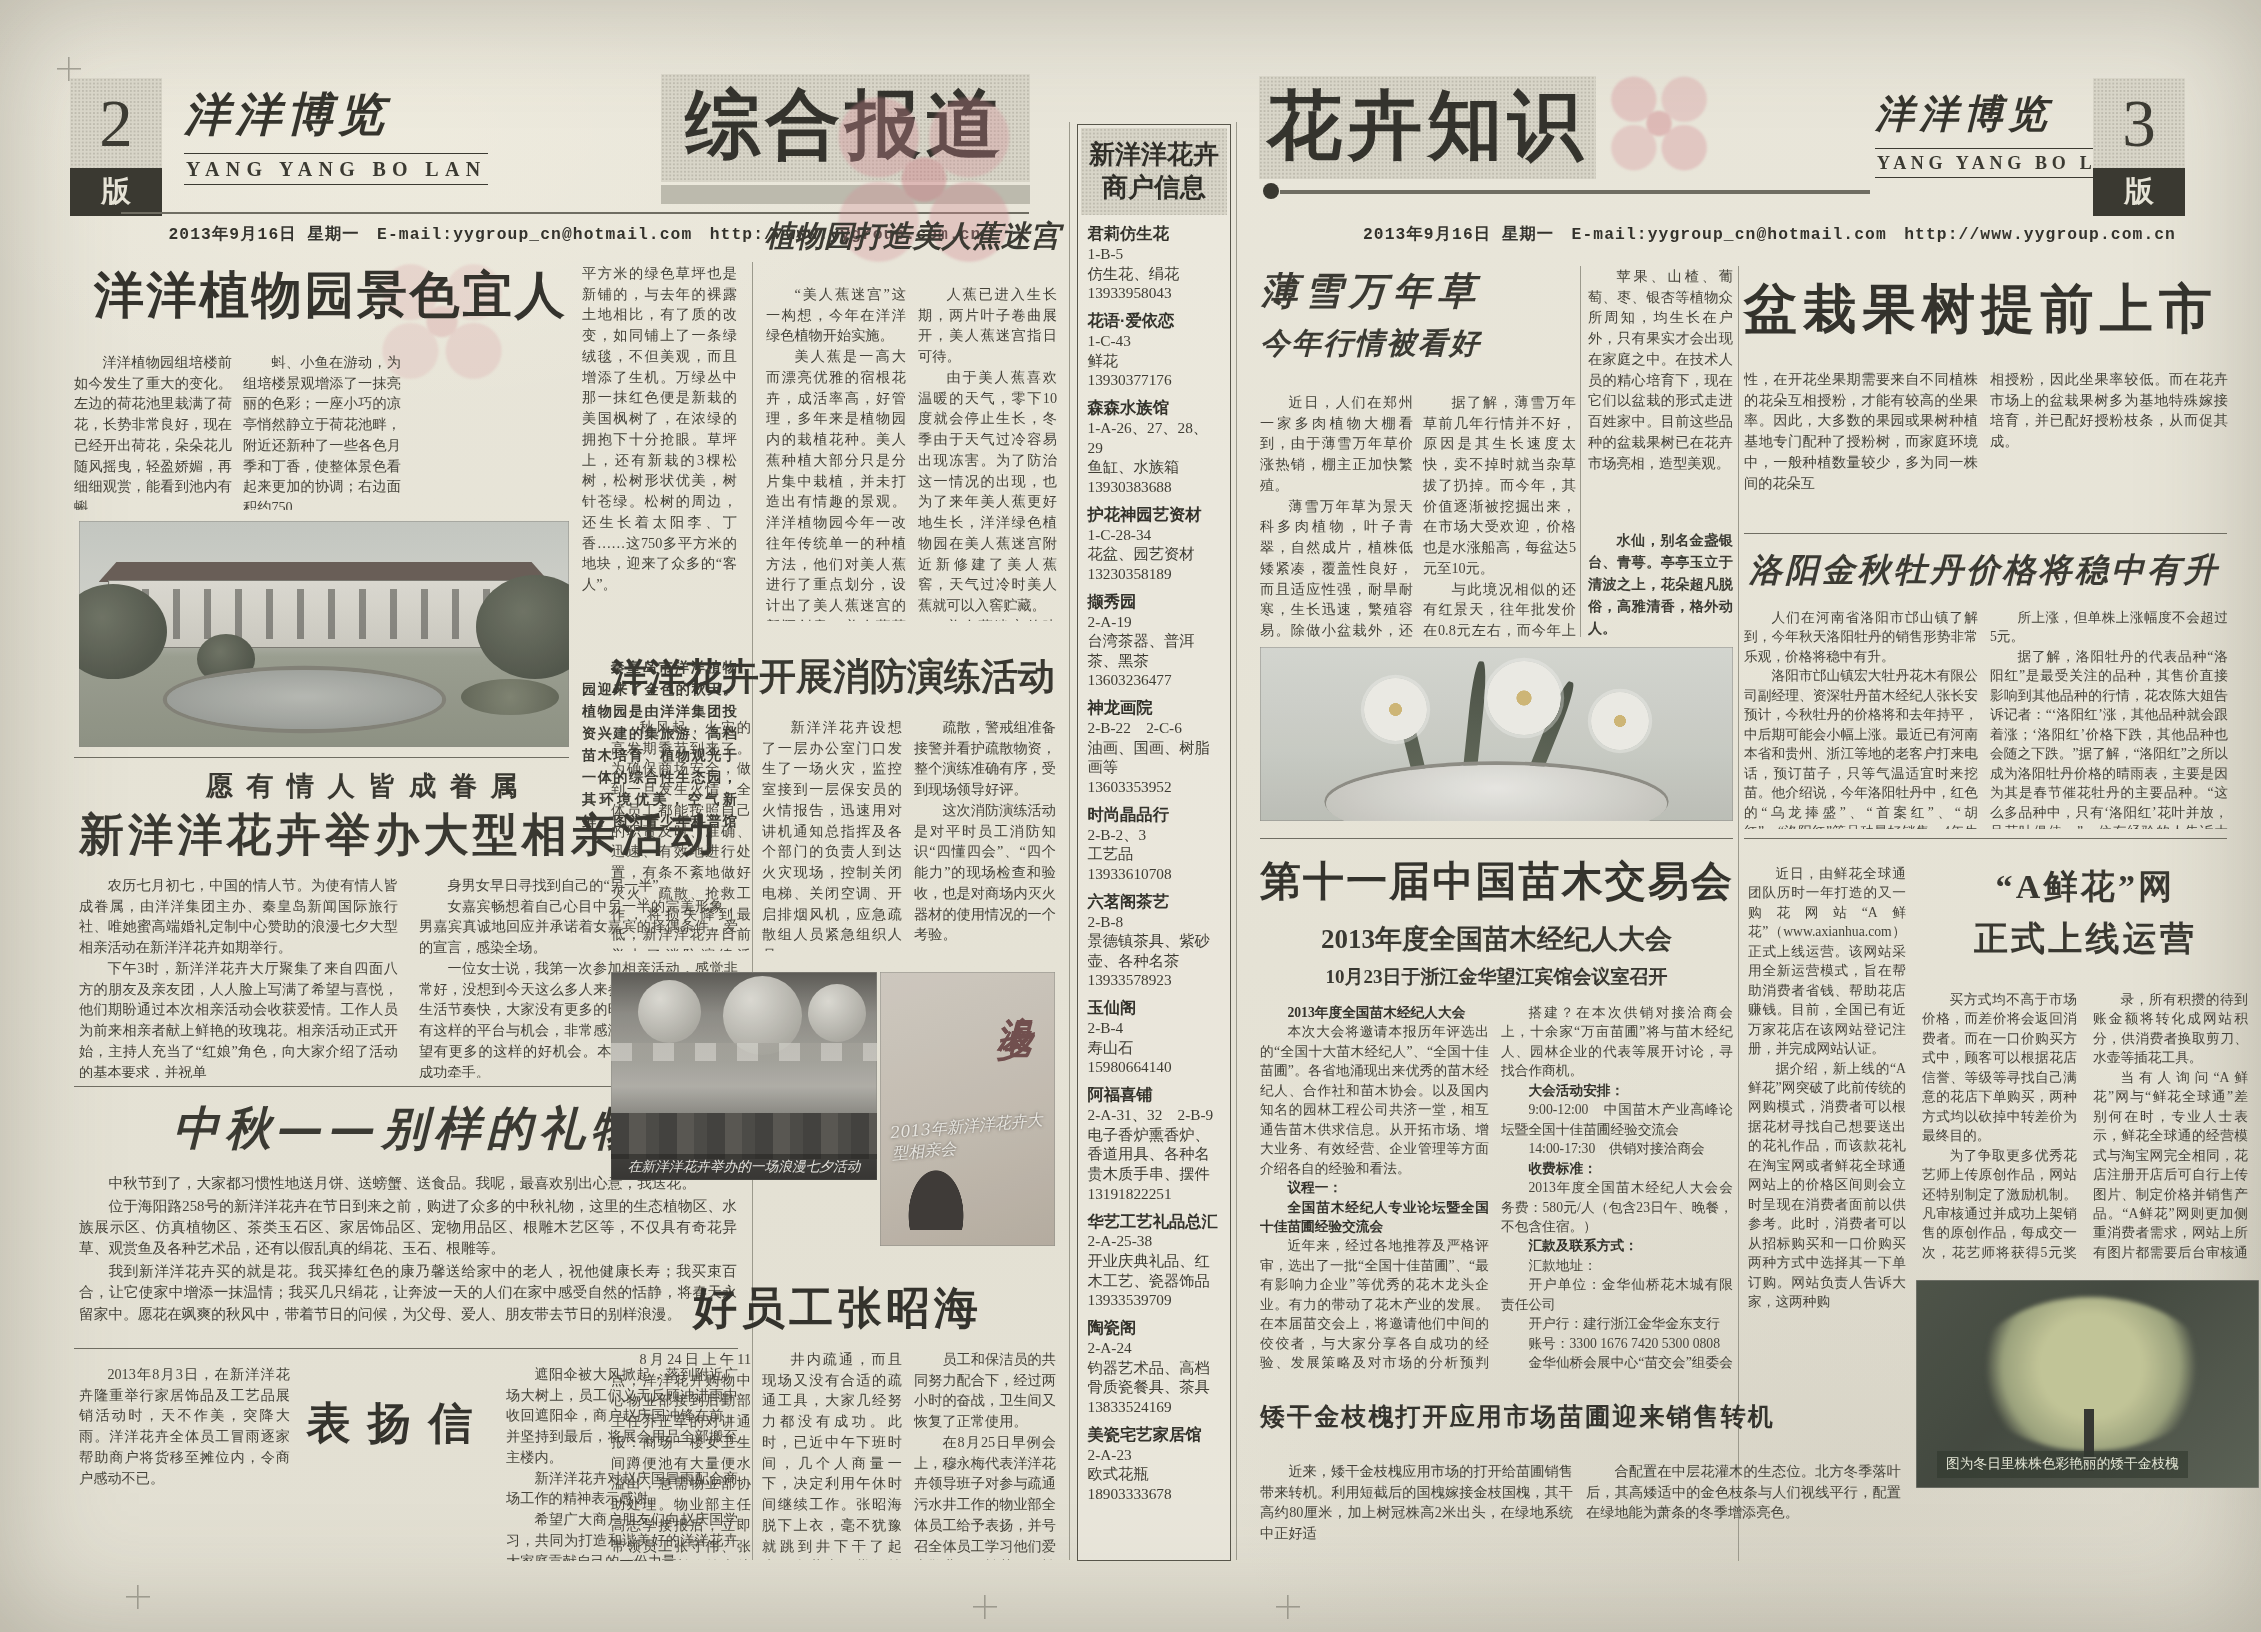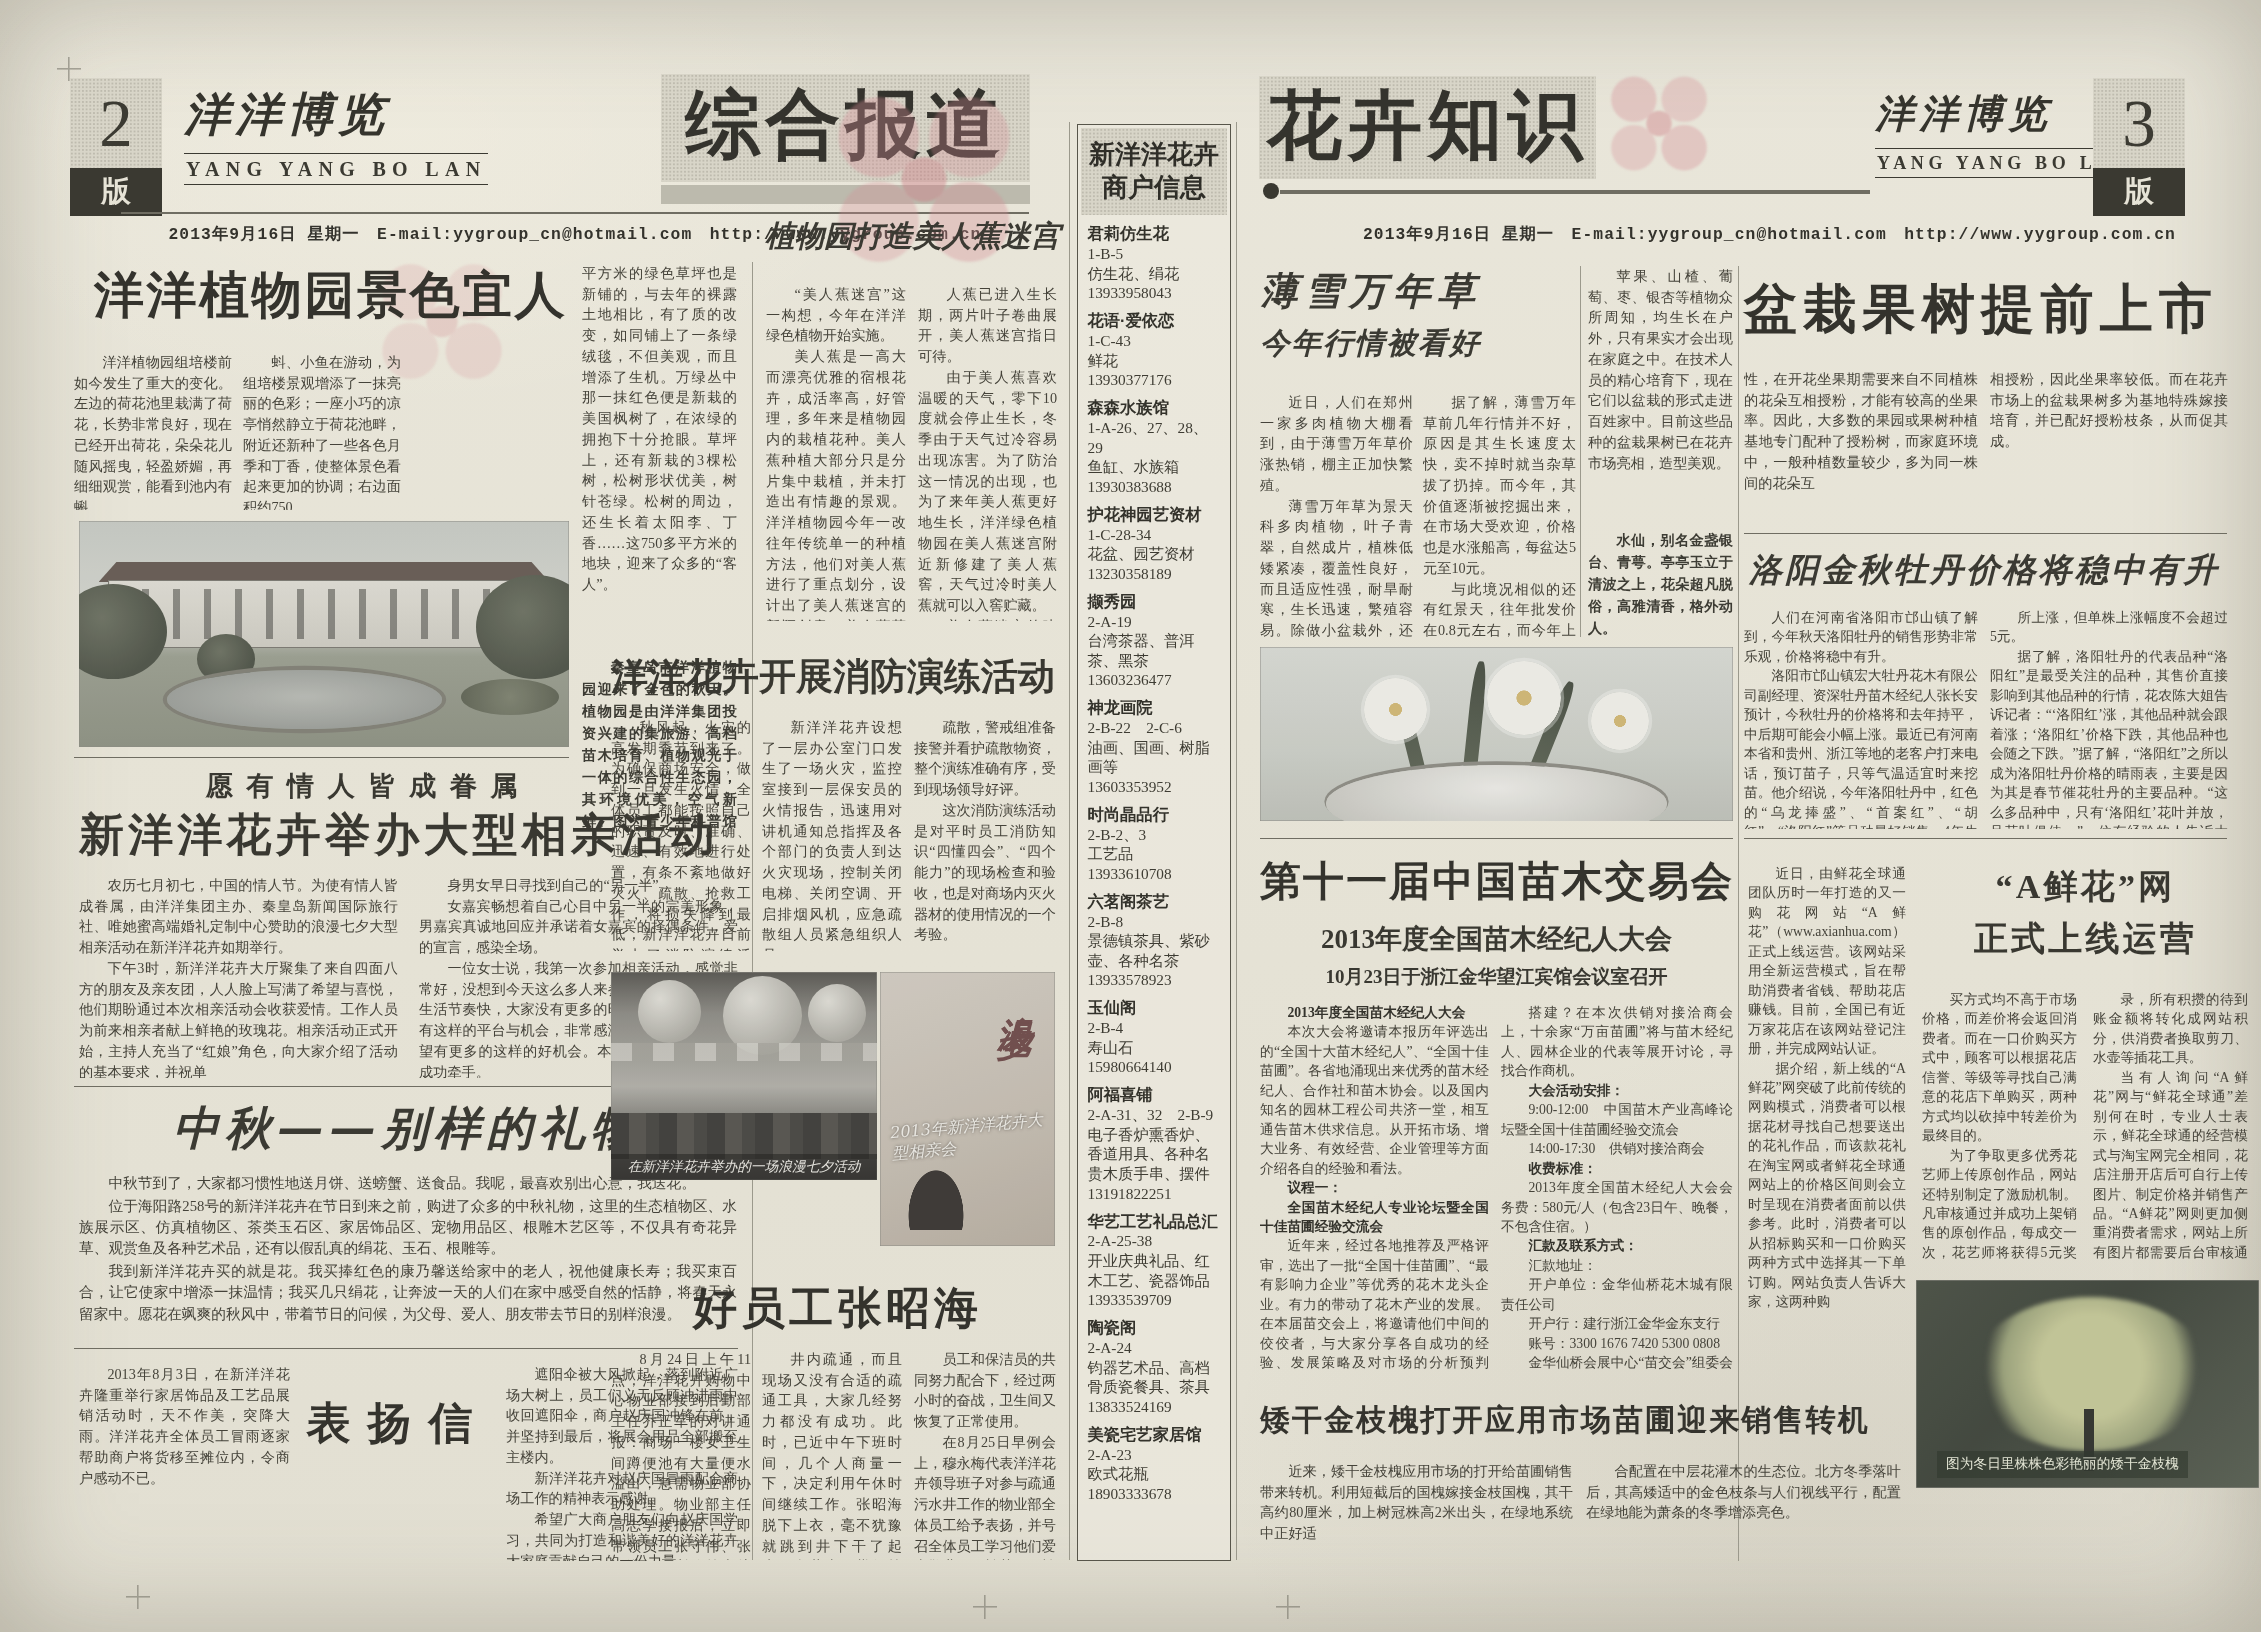--- a/index.html
+++ b/index.html
@@ -486,21 +486,21 @@
         <p>买方式均不高于市场价格，而差价将会返回消费者。而在一口价购买方式中，顾客可以根据花店信誉、等级等寻找自己满意的花店下单购买，两种方式均以砍掉中转差价为最终目的。</p>
         <p>为了争取更多优秀花艺师上传原创作品，网站还特别制定了激励机制。凡审核通过并成功上架销售的原创作品，每成交一次，花艺师将获得5元奖励，奖励金额上不封顶。与此同时，网站对于普通消费者也制作了相应的奖励政策，凡是分享网站商品到博客、微博、微信、邮箱等网络平台</p>
       </div>
     <div class="colx fs26" style="left:2093px;top:990px;width:155px;height:274px;">
         <p>录，所有积攒的待到账金额将转化成网站积分，供消费者换取剪刀、水壶等插花工具。</p>
         <p>当有人询问“A鲜花”网与“鲜花全球通”差别何在时，专业人士表示，鲜花全球通的经营模式与淘宝网完全相同，花店注册开店后可自行上传图片、制定价格并销售产品。“A鲜花”网则更加侧重消费者需求，网站上所有图片都需要后台审核通过才能上架销售，且价格区间也是网站统一搜索并认可的，由此保证了所有花礼作品的图片质量及低廉价格。</p>
       </div>
   </section>
 
   <section>
-    <h1 class="abs f-hei nowrap" style="left:1260px;top:1400px;width:642px;font-size:30px;letter-spacing:2.1px;margin:0;">矮干金枝槐打开应用市场苗圃迎来销售转机</h1>
+    <h1 class="abs f-hei nowrap" style="left:1260px;top:1400px;width:642px;font-size:25px;letter-spacing:2.1px;margin:0;">矮干金枝槐打开应用市场苗圃迎来销售转机</h1>
     <div class="colx" style="left:1260px;top:1461px;width:313px;height:97px;">
         <p>近来，矮干金枝槐应用市场的打开给苗圃销售带来转机。利用短截后的国槐嫁接金枝国槐，其干高约80厘米，加上树冠株高2米出头，在绿地系统中正好适</p>
       </div>
     <div class="colx" style="left:1586px;top:1461px;width:315px;height:97px;">
         <p>合配置在中层花灌木的生态位。北方冬季落叶后，其高矮适中的金色枝条与人们视线平行，配置在绿地能为萧条的冬季增添亮色。</p>
       </div>
   </section>
 
   <div class="photo ph5" style="left:1916px;top:1280px;width:343px;height:208px;">
     <div class="crown"></div>

